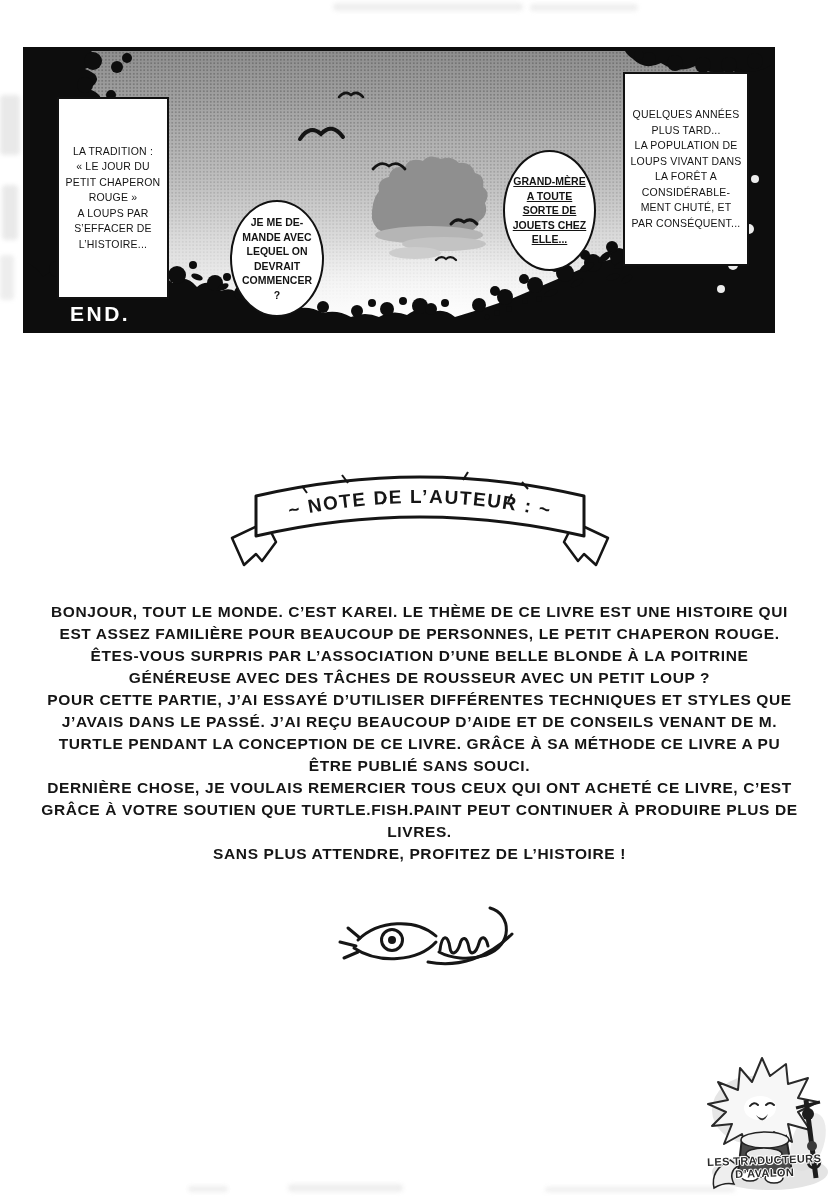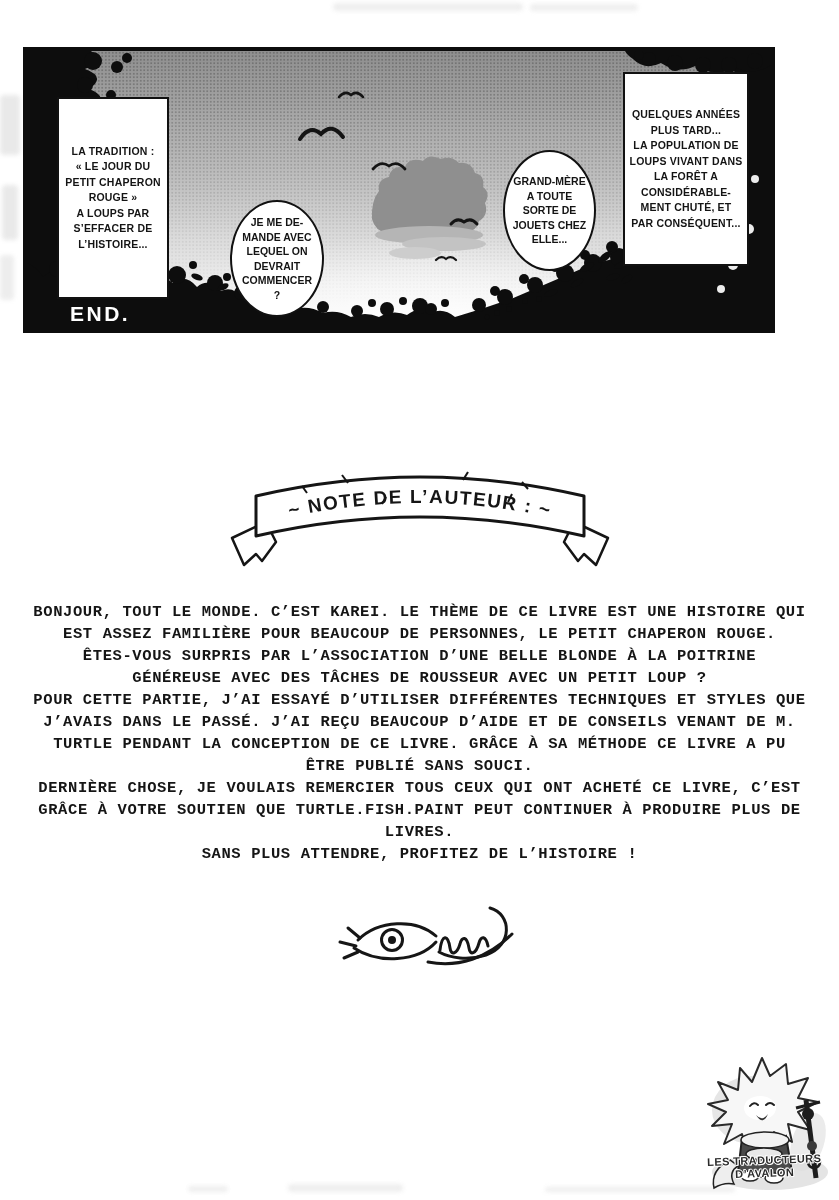--- a/index.html
+++ b/index.html
@@ -14,39 +14,39 @@
   .sky{position:absolute;inset:0;
        background:radial-gradient(ellipse 62% 58% at 54% 102%, #ffffff 0%, rgba(255,255,255,0) 62%),
                   linear-gradient(180deg,#8f8f8f 0%,#a6a6a6 22%,#c1c1c1 48%,#dcdcdc 68%,#efefef 85%,#f7f7f7 100%);}
   .sky::after{content:"";position:absolute;inset:0;
        background-image:radial-gradient(rgba(35,35,35,.28) .8px, transparent .95px);
        background-size:3.5px 3.5px;
        -webkit-mask-image:linear-gradient(180deg,#000 15%,rgba(0,0,0,.3) 65%,transparent 92%);
                mask-image:linear-gradient(180deg,#000 15%,rgba(0,0,0,.3) 65%,transparent 92%);}
   svg.art{position:absolute;inset:0;display:block;}
   .caption{position:absolute;background:#fff;border:2px solid #111;display:flex;align-items:center;
-           justify-content:center;text-align:center;white-space:pre-line;font-weight:700;
+           justify-content:center;text-align:center;white-space:pre-line;font-weight:400;
            font-size:10.5px;line-height:15.5px;letter-spacing:.2px;color:#141414;}
   .cap-left{left:30px;top:46px;width:108px;height:198px;}
   .cap-right{left:596px;top:21px;width:122px;height:190px;}
   .bubble{position:absolute;background:#fff;border:2px solid #111;border-radius:50%;
           display:flex;align-items:center;justify-content:center;text-align:center;
           white-space:pre-line;font-weight:700;font-size:10.5px;line-height:14.5px;color:#141414;}
   .bub-wonder{left:203px;top:149px;width:90px;height:113px;justify-content:center;}
-  .bub-grandma{left:476px;top:99px;width:89px;height:117px;}
+  .bub-grandma{left:476px;top:99px;width:89px;height:117px;text-decoration:underline;}
   .end-label{position:absolute;left:9px;bottom:3px;color:#fff;font-weight:700;font-size:21px;
              letter-spacing:2.5px;margin-left:34px;}
   
   .banner{position:absolute;left:222px;top:444px;width:396px;height:126px;}
   .banner svg{display:block;width:100%;height:100%;}
   .banner text{font-family:"Liberation Sans",sans-serif;font-weight:700;font-size:19px;
                letter-spacing:1.5px;fill:#151515;}
   
   .note{position:absolute;left:0;right:0;top:601px;text-align:center;white-space:pre-line;
-        font-weight:700;font-size:15.5px;line-height:22px;letter-spacing:.6px;color:#151515;font-family:Liberation Mono, monospace;}
+        font-weight:700;font-size:15.5px;line-height:22px;letter-spacing:.6px;color:#151515;}
   
   .signature{position:absolute;left:332px;top:898px;width:190px;height:92px;}
   
   .credit{position:absolute;left:690px;top:1050px;width:149px;height:150px;}
   .credit svg{position:absolute;inset:0;}
   .credit-text{position:absolute;left:0;right:0;top:104px;text-align:center;
                transform:rotate(-2deg);font-weight:700;font-size:11px;line-height:13px;
                color:#2b2b2b;letter-spacing:.4px;
                text-shadow:1px 0 0 #fff,-1px 0 0 #fff,0 1px 0 #fff,0 -1px 0 #fff,1px 1px 0 #fff,-1px -1px 0 #fff;}
   .credit-text span{display:block;}

